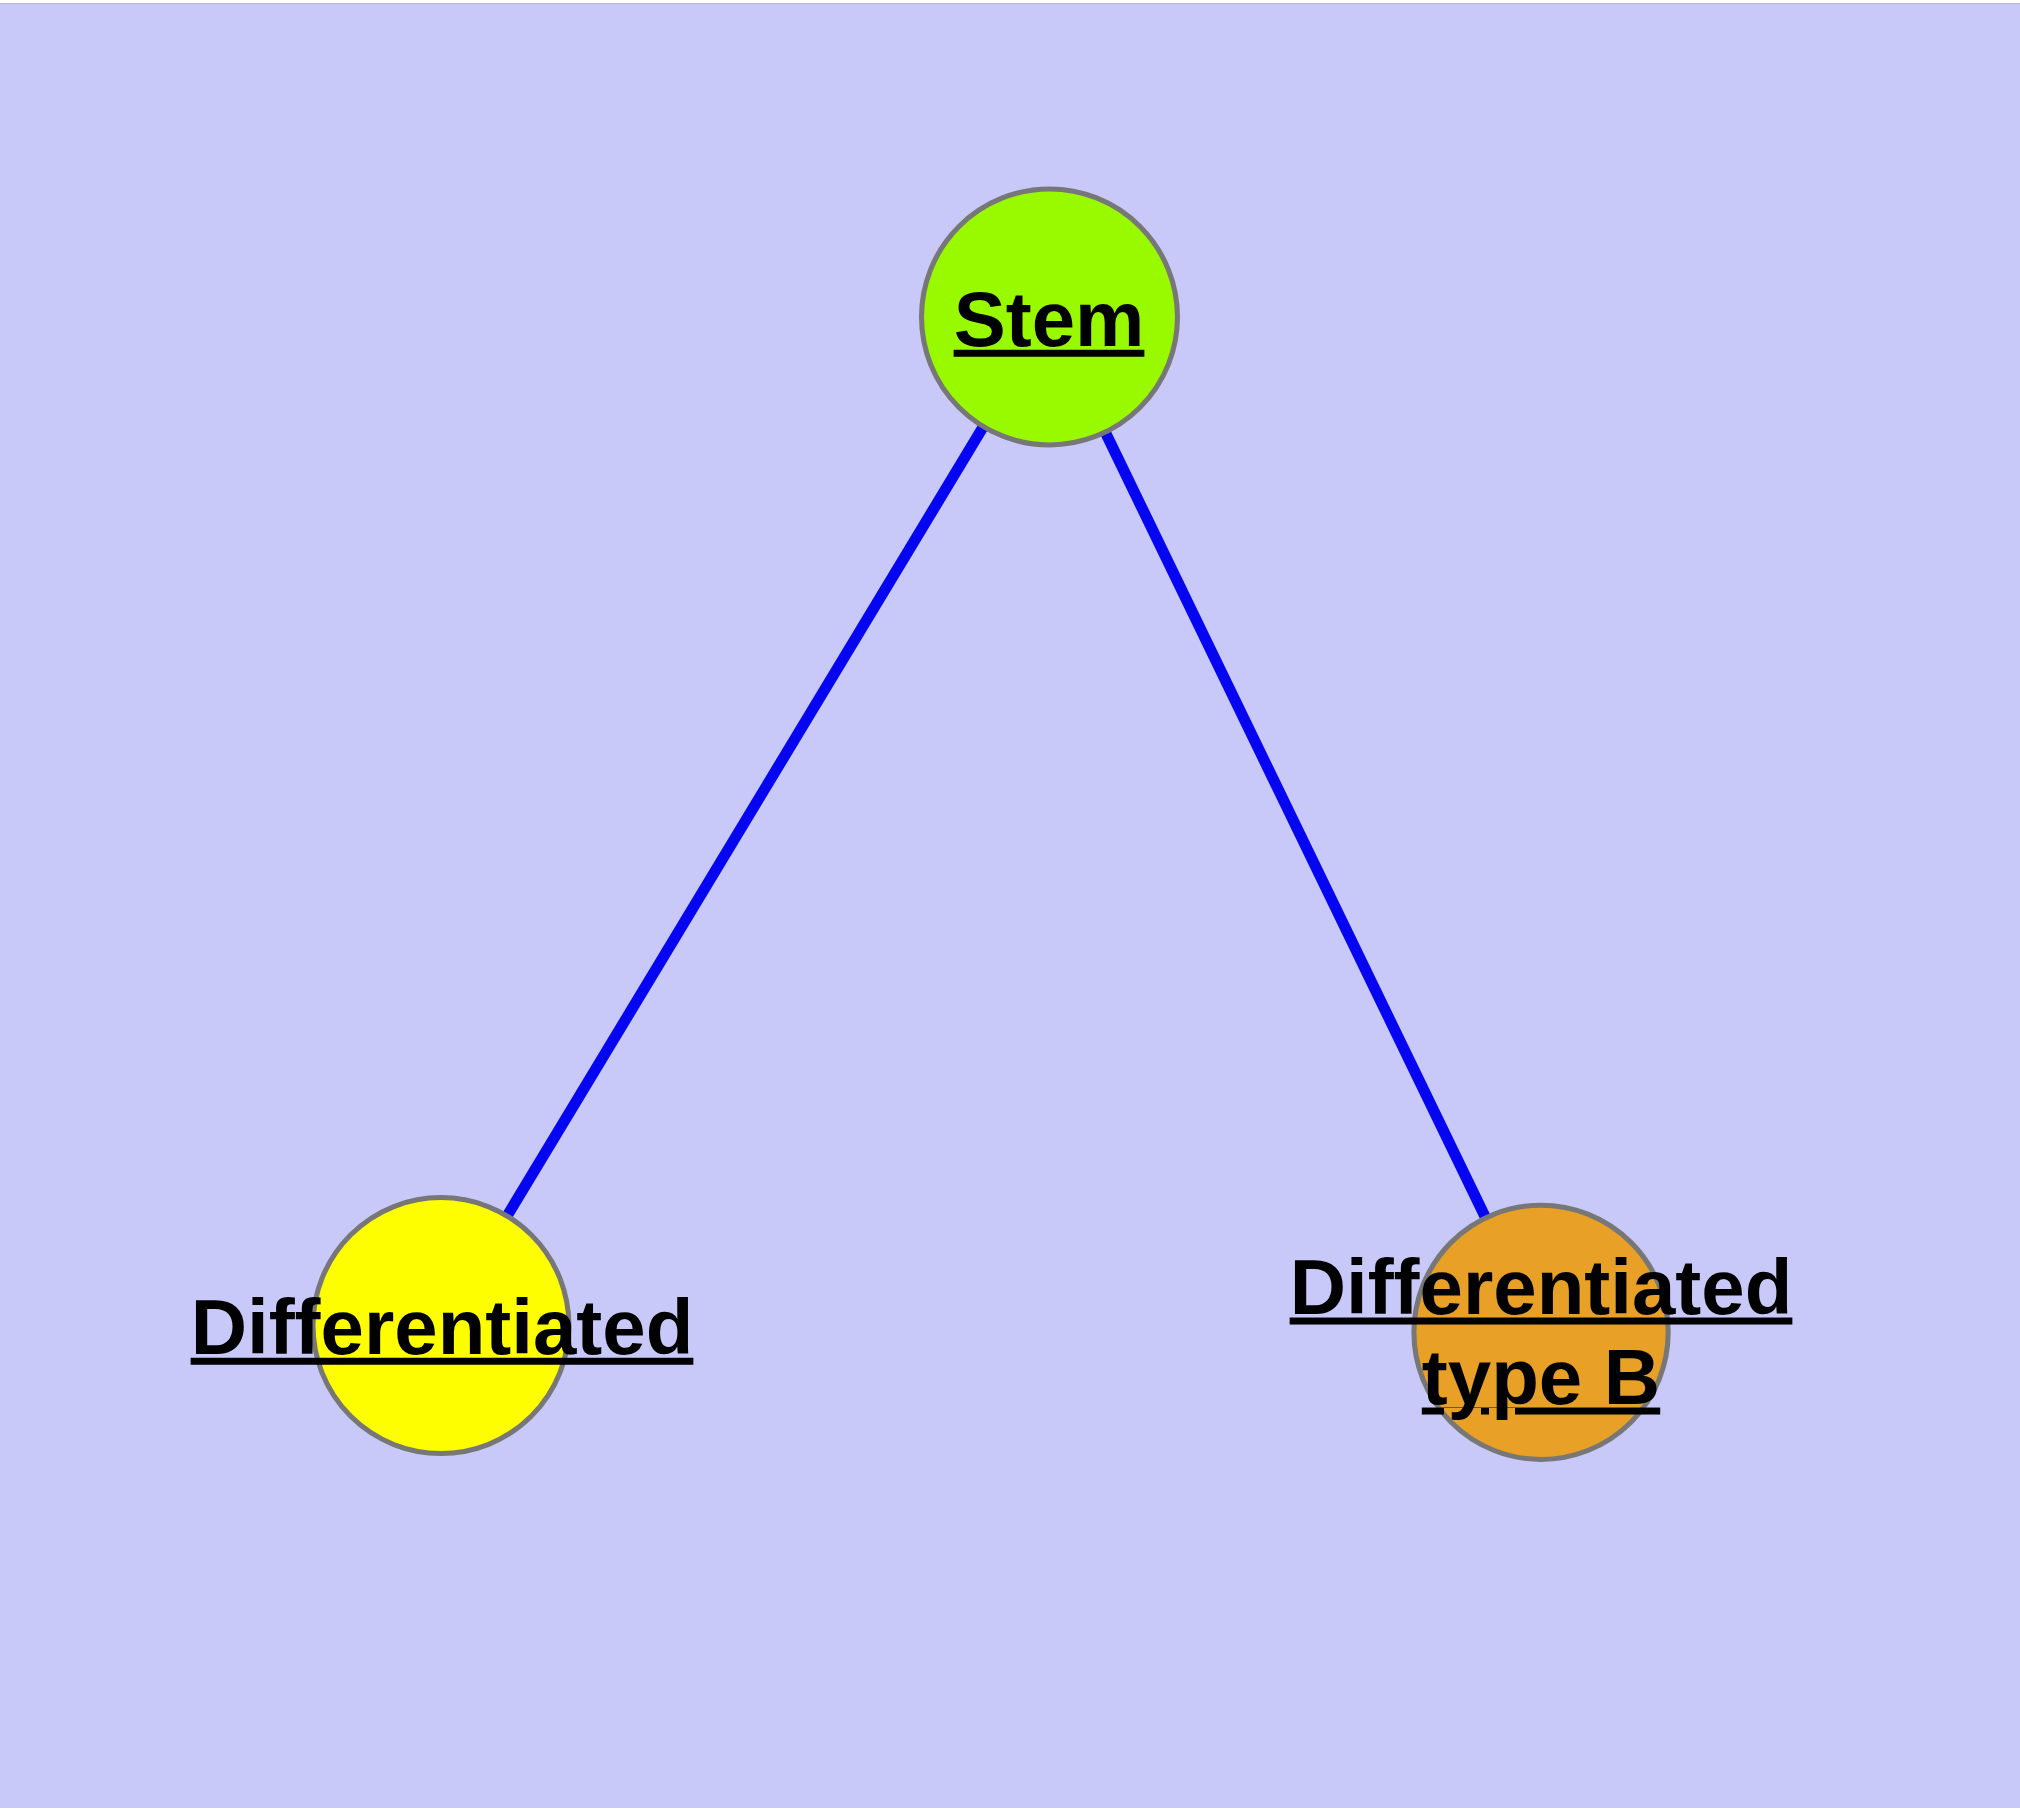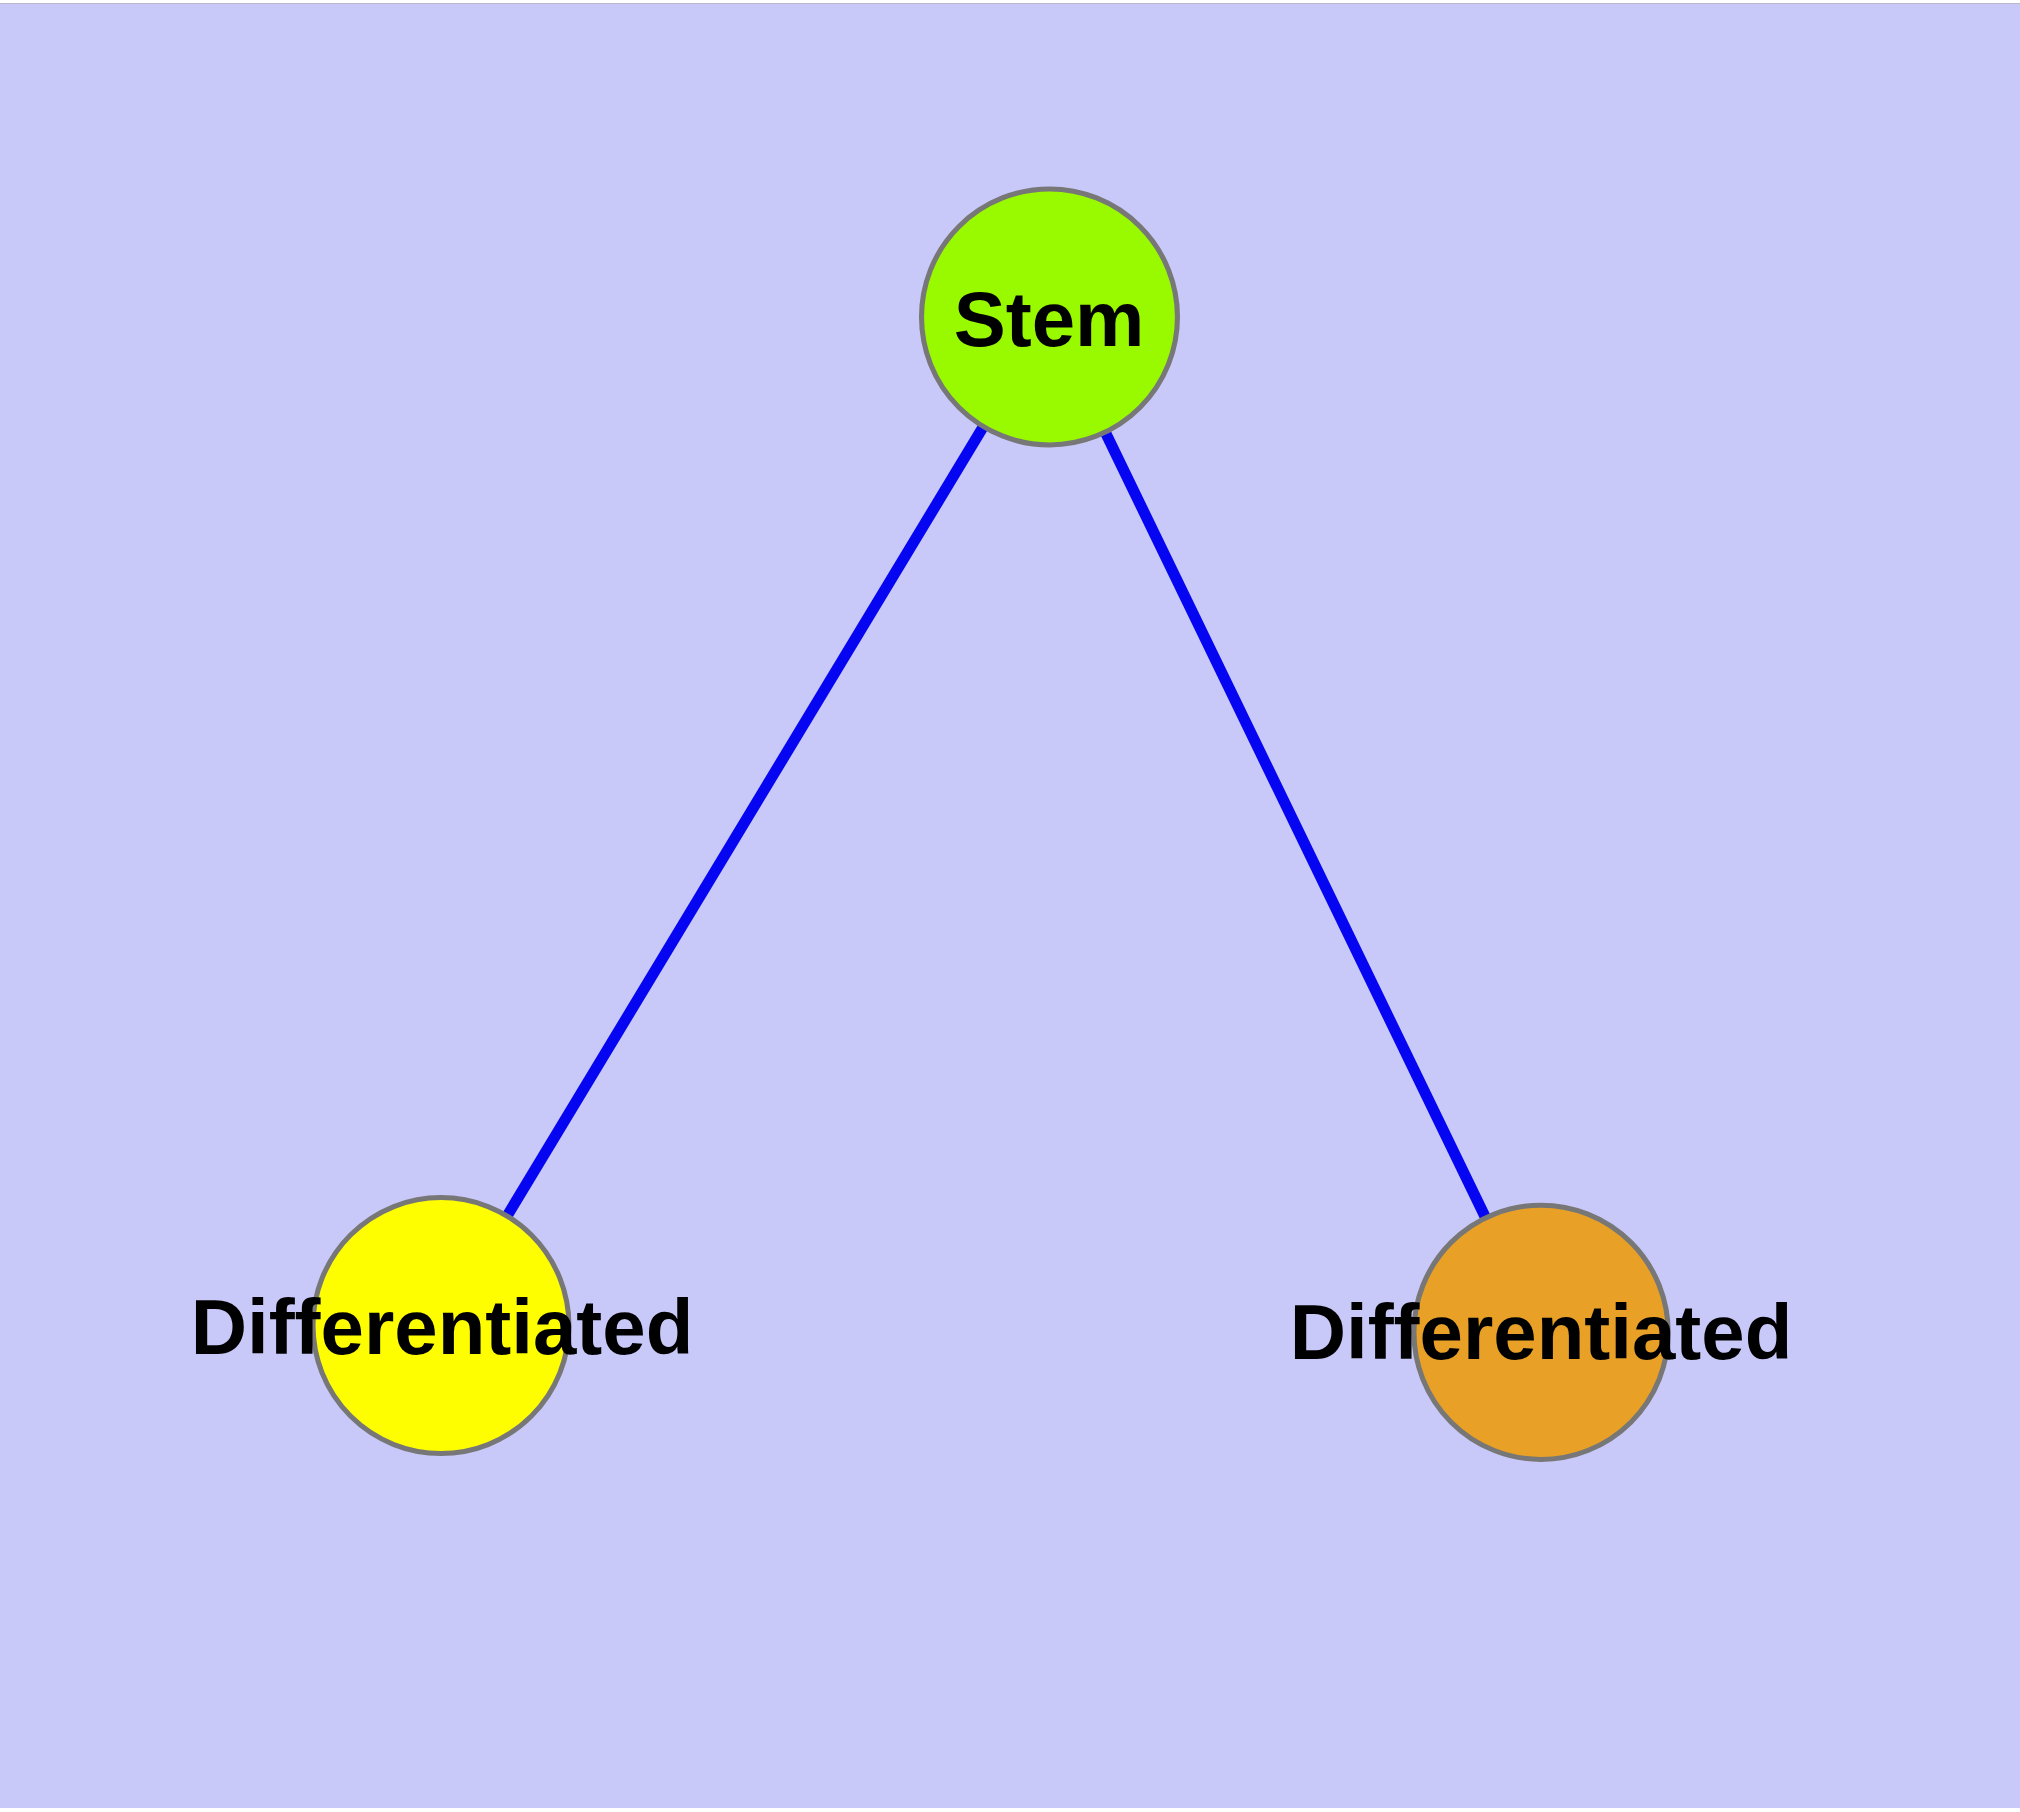--- a/index.html
+++ b/index.html
@@ -42,20 +42,21 @@
   .node-label {
     position: absolute;
     transform: translate(-50%, -50%);
     text-align: center;
     font-weight: bold;
     font-size: 78px;
     line-height: 1.16;
     color: #000000;
     white-space: nowrap;
     letter-spacing: 0px;
+    text-decoration: underline;
   }
   #label-stem  { left: 1049px; top: 319px; }
   #label-type-a { left: 442px;  top: 1327px; }
   #label-type-b { left: 1541px; top: 1332px; }
 </style>
 </head>
 <body>
 
 <div id="stage">
   <div id="plot-canvas"></div>
@@ -74,15 +75,16 @@
   <div class="node-label" id="label-stem">
     <div>Stem</div>
   </div>
 
   <div class="node-label" id="label-type-a">
     <div>Differentiated</div>
   </div>
 
   <div class="node-label" id="label-type-b">
     <div>Differentiated</div>
+    <div>type B</div>
   </div>
 </div>
 
 
 </body></html>

